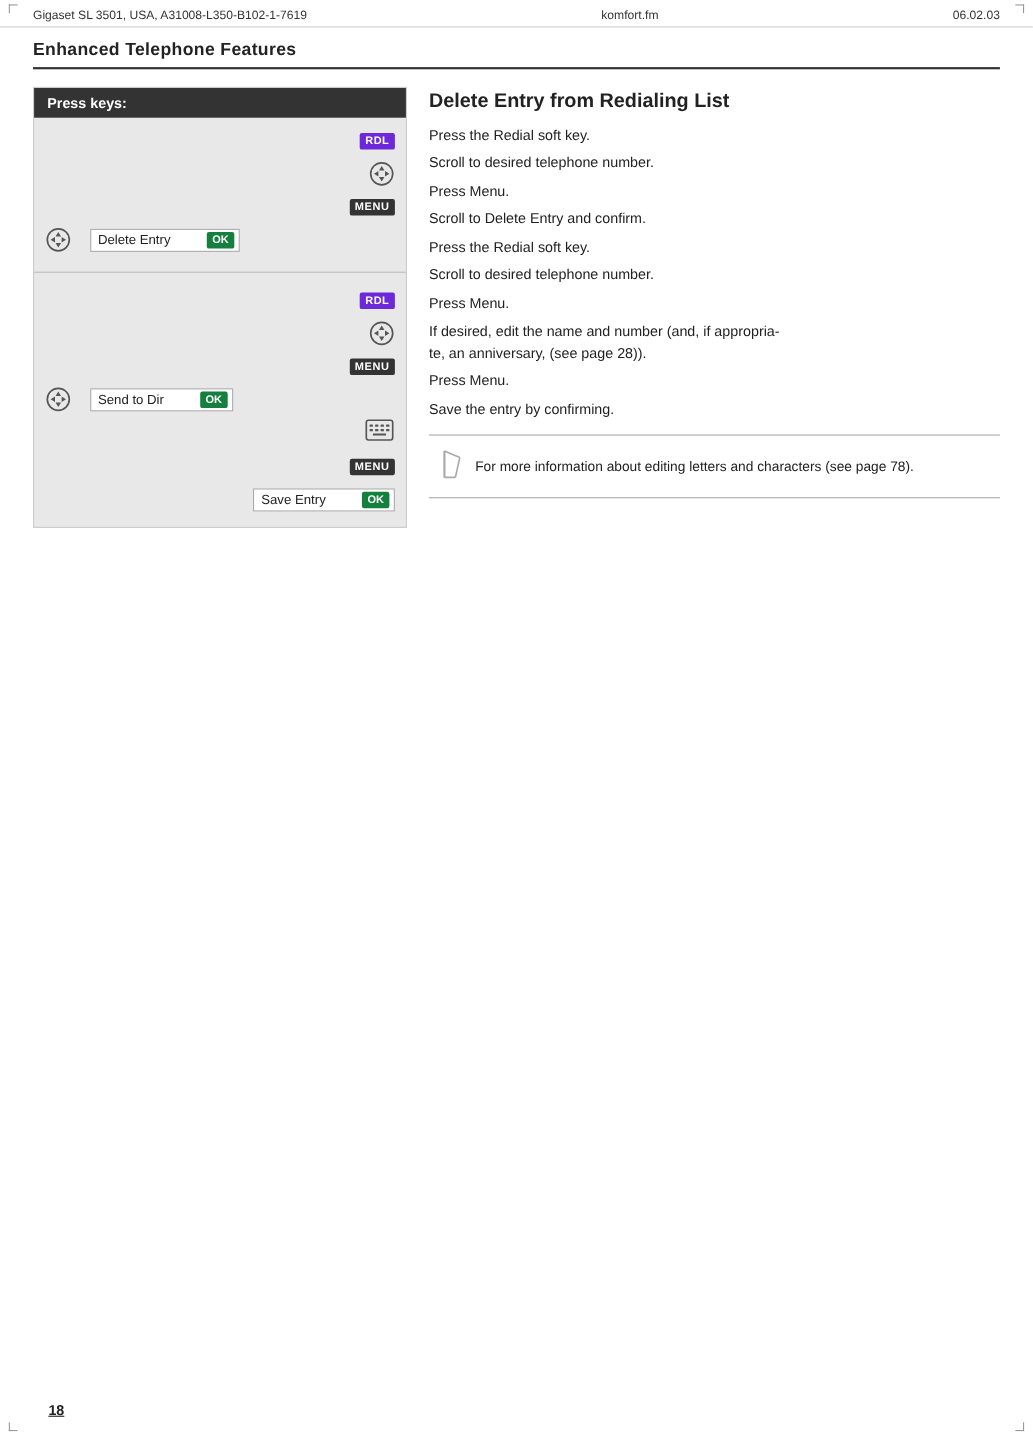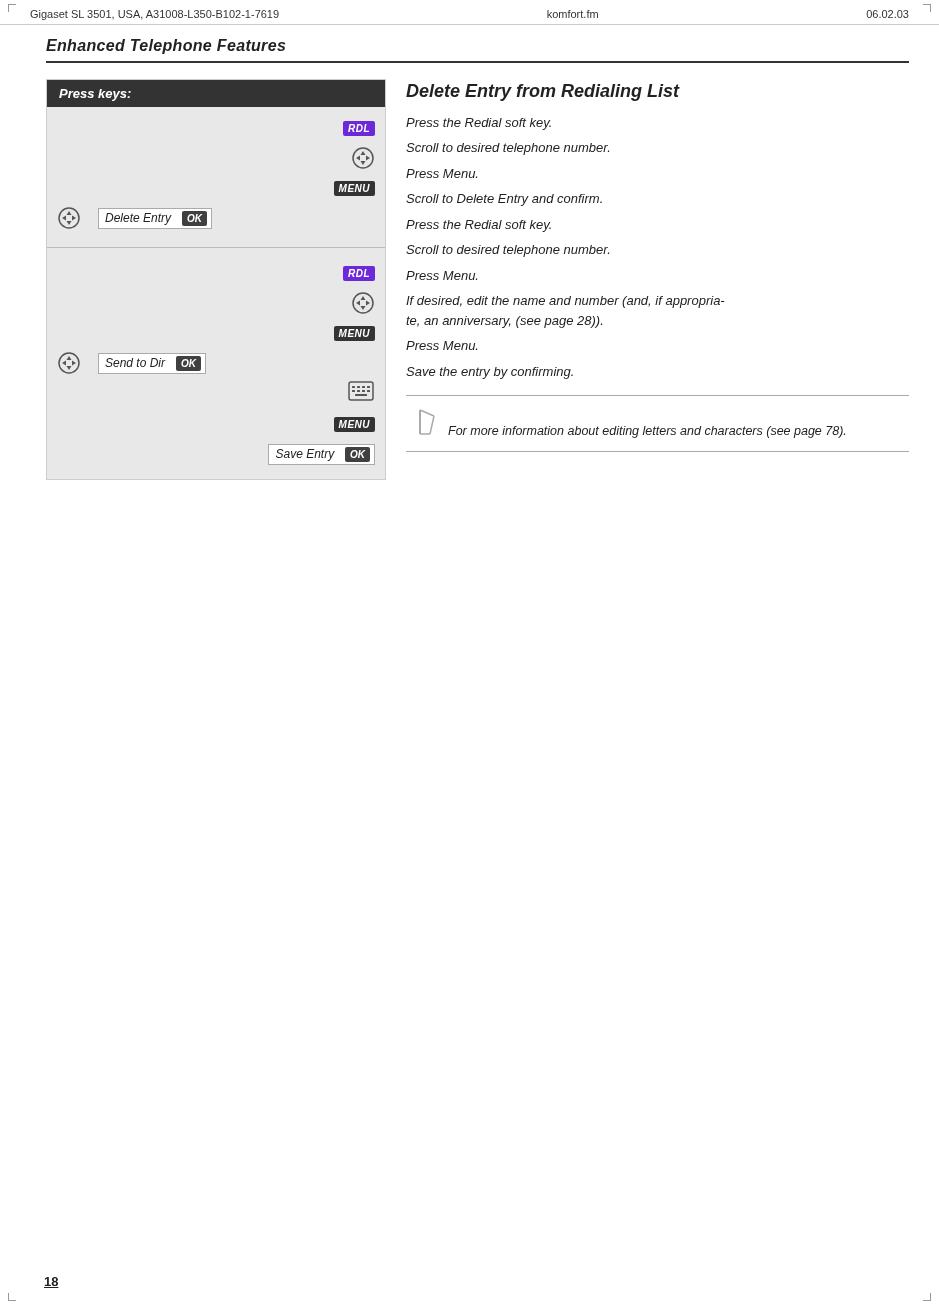--- a/index.html
+++ b/index.html
@@ -31,22 +31,21 @@
       height: 8px;
       border: 1px solid #999;
     }
     .corner-tl { top: 4px; left: 8px; border-right: none; border-bottom: none; }
     .corner-tr { top: 4px; right: 8px; border-left: none; border-bottom: none; }
     .corner-bl { bottom: 4px; left: 8px; border-right: none; border-top: none; }
     .corner-br { bottom: 4px; right: 8px; border-left: none; border-top: none; }
 
     
     .main-content {
-      padding: 12px 30px 20px 46px;
-      font-style: italic;
+      padding: 12px 30px 20px 30px;
     }
 
     
     .section-title {
       font-size: 16px;
       font-weight: bold;
       border-bottom: 2px solid #333;
       padding-bottom: 6px;
       margin-bottom: 16px;
       letter-spacing: 0.02em;
@@ -116,28 +115,29 @@
       color: #fff;
       font-size: 10px;
       font-weight: bold;
       padding: 2px 5px;
       border-radius: 2px;
       letter-spacing: 0.5px;
     }
 
     
     .key-ok {
-      background: #404040;
+      background: #15803d;
       color: #fff;
       font-size: 10px;
       font-weight: bold;
       padding: 2px 5px;
       border-radius: 2px;
       min-width: 22px;
       text-align: center;
+      margin-left: 22px;
     }
 
     
     .scroll-nav-icon {
       display: inline-flex;
       align-items: center;
       justify-content: center;
       width: 24px;
       height: 24px;
       font-size: 15px;
@@ -198,21 +198,21 @@
       margin-top: 16px;
     }
 
     
     .note-box {
       border-top: 1px solid #aaa;
       border-bottom: 1px solid #aaa;
       padding: 10px 10px 10px 10px;
       margin-top: 14px;
       display: flex;
-      align-items: flex-end;
+      align-items: center;
       gap: 10px;
     }
     .note-icon {
       font-size: 20px;
       color: #888;
       flex-shrink: 0;
       margin-top: 2px;
     }
     .note-text {
       font-size: 12.5px;

